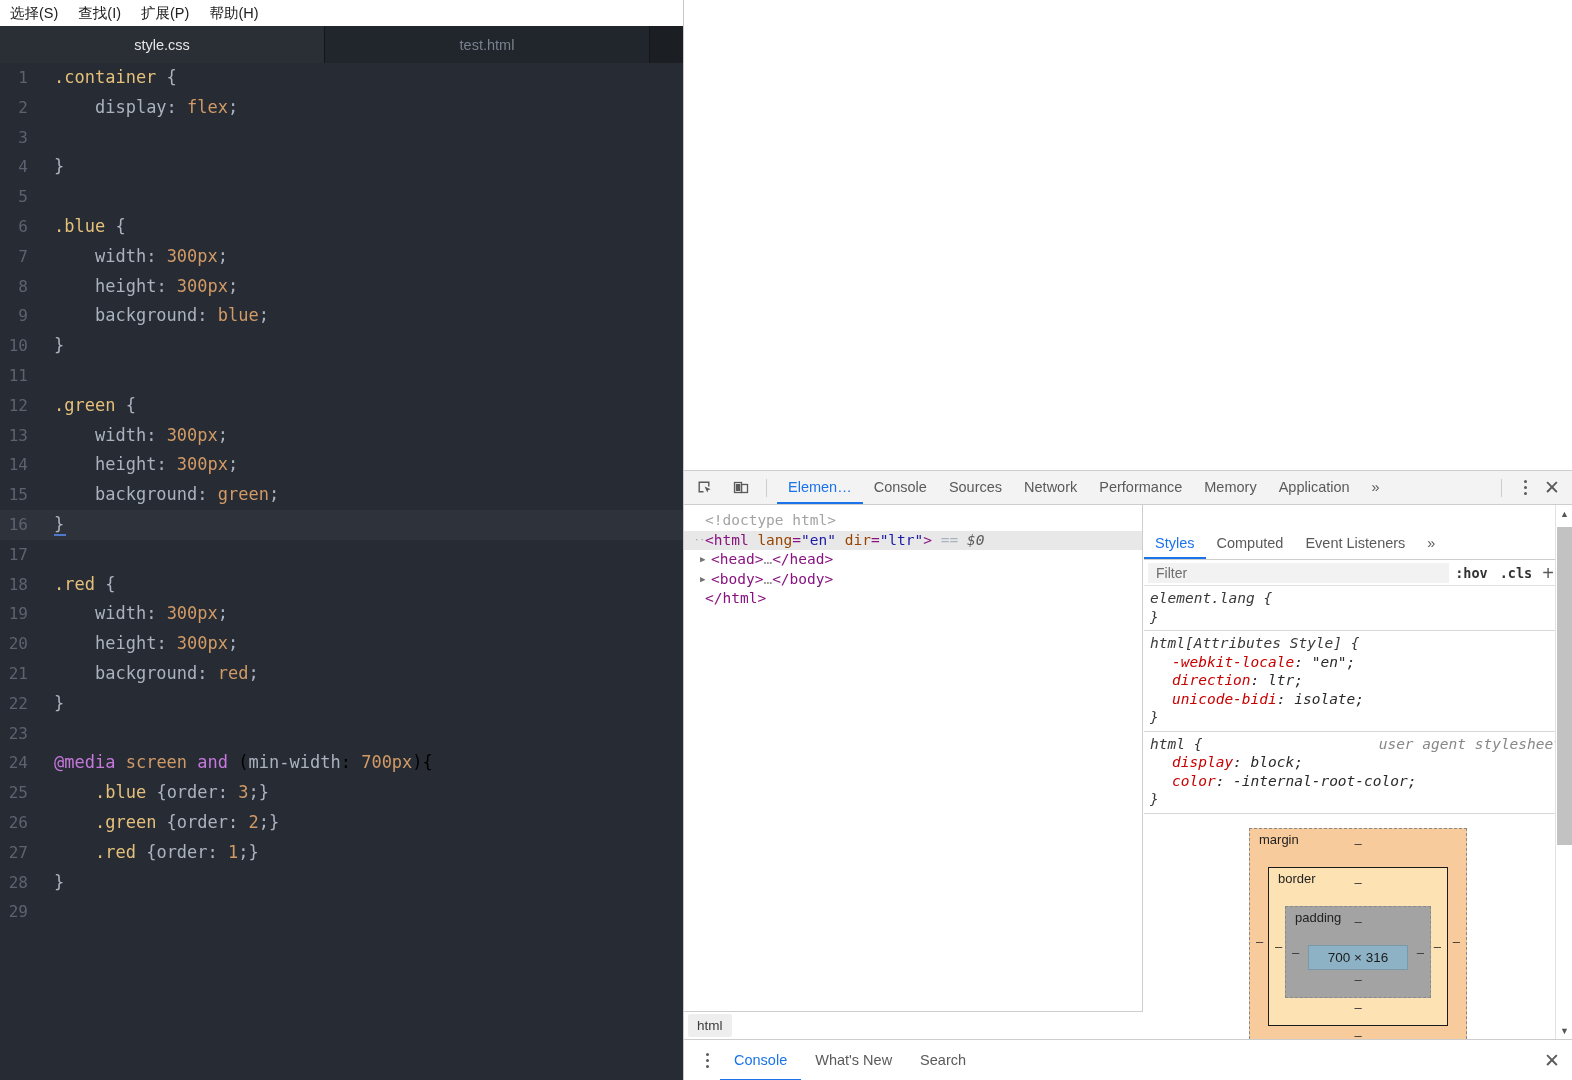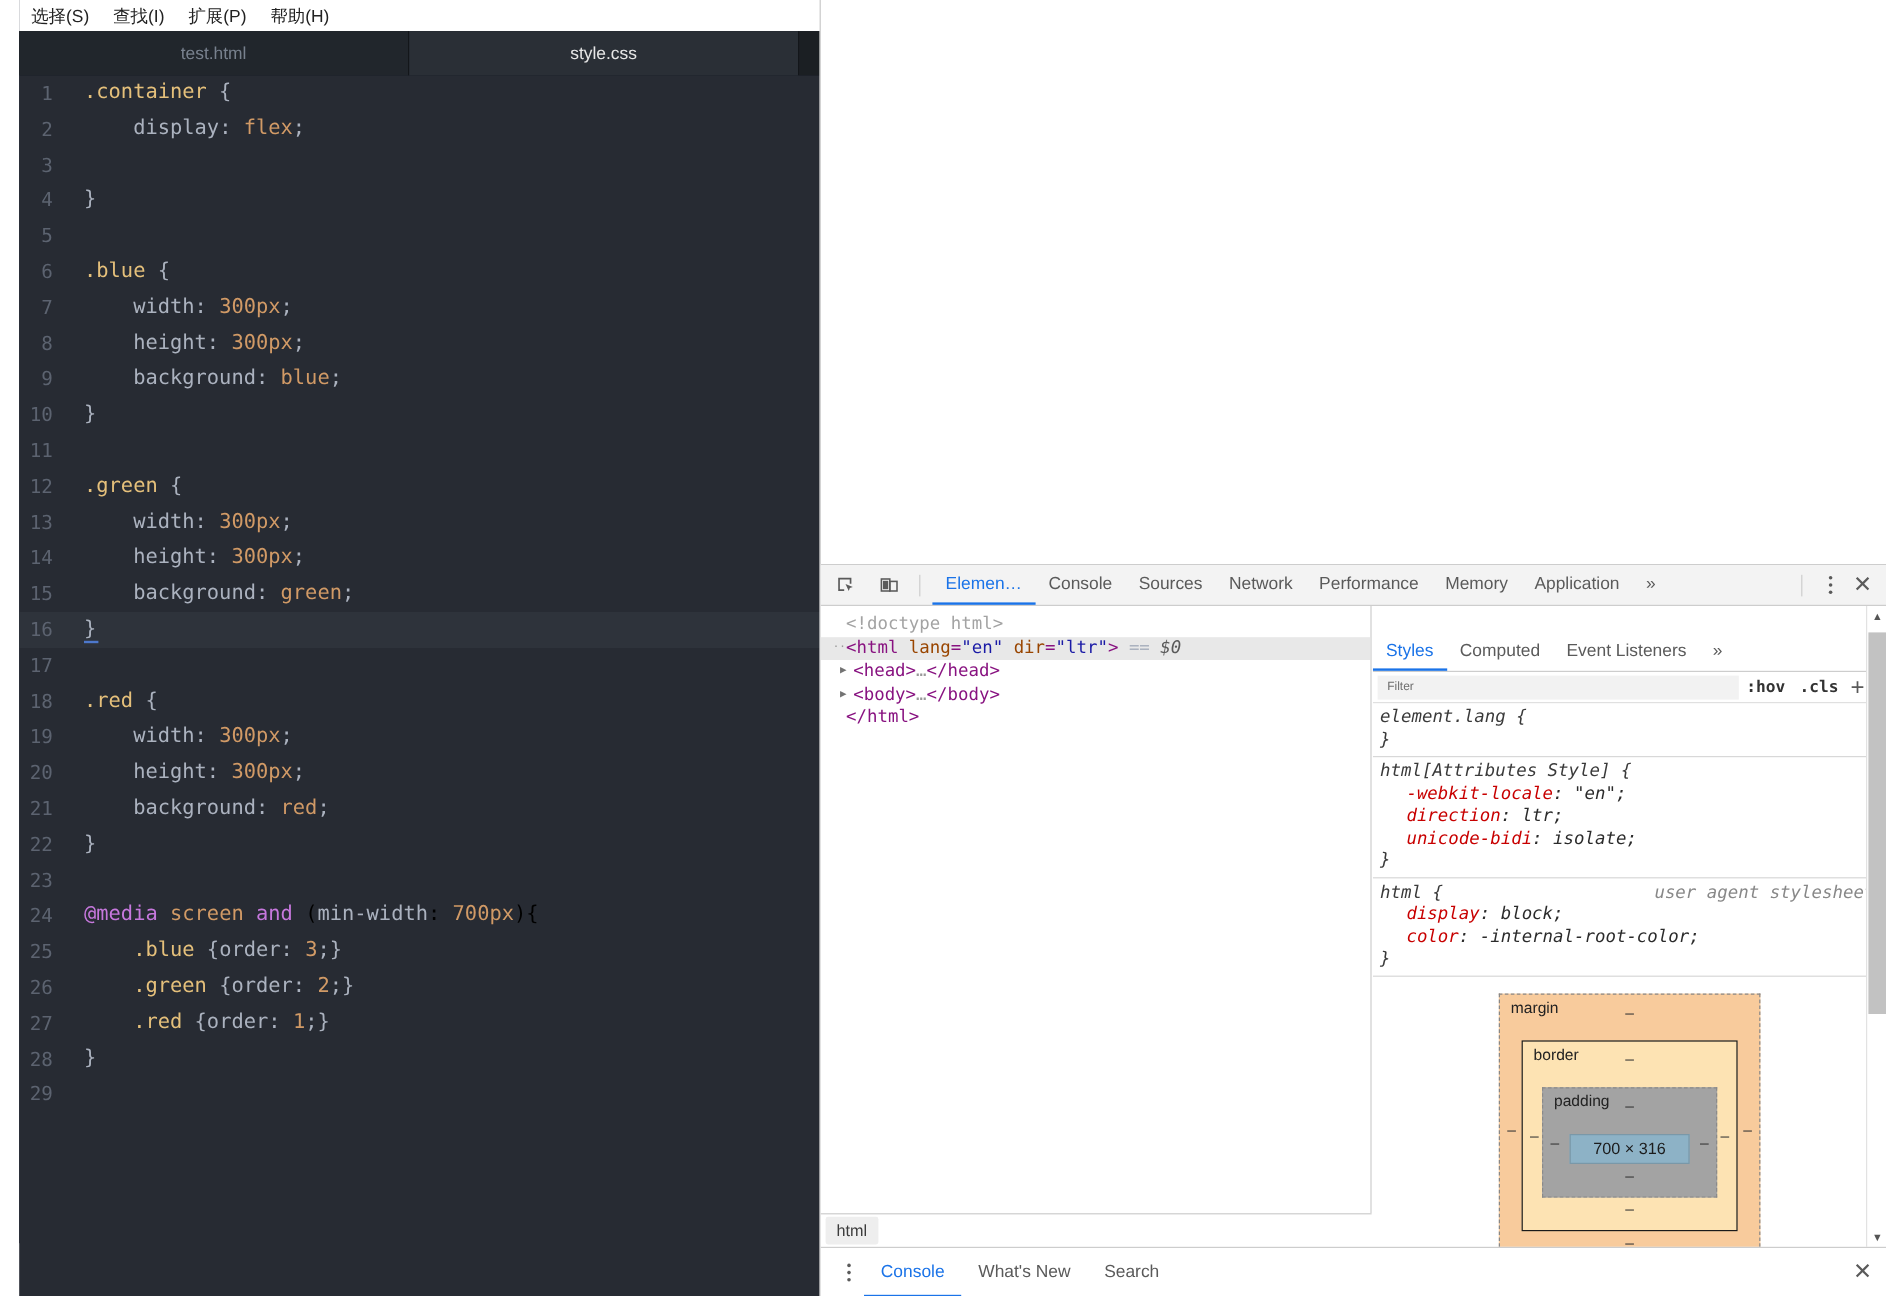--- a/index.html
+++ b/index.html
@@ -6,21 +6,21 @@
   body{
     width:1572px;height:1080px;overflow:hidden;
     background:#ffffff;
     font-family:"Liberation Sans", sans-serif;
     -webkit-font-smoothing:antialiased;
   }
   #root{position:relative;width:1572px;height:1080px;}
 
   
   .editor{
-    position:absolute;left:16px;top:0;width:683px;height:1036px;
+    position:absolute;left:0;top:0;width:683px;height:1036px;
     background:#0f172a;
   }
   .menubar{
     position:absolute;left:0;top:0;width:683px;height:26px;
     background:#ffffff;color:#1f1f1f;
     display:flex;align-items:center;gap:0px;
     font-size:14.5px;
   }
   .menu-item{
     padding:2px 10px;color:#222;cursor:default;white-space:nowrap;
@@ -156,21 +156,21 @@
     font-size:14.5px;color:#5a5a5a;border-bottom:2px solid transparent;
     box-sizing:border-box;white-space:nowrap;
   }
   .st-tab.sel{color:#1a73e8;border-bottom:2px solid #1a73e8;}
   .st-filter{
     height:26px;display:flex;align-items:center;
     border-bottom:1px solid #e0e0e0;box-sizing:border-box;padding:0 4px;
   }
   .filter-box{
     flex:1;height:20px;background:#f2f2f2;border:none;outline:none;
-    font-size:10px;color:#5a5a5a;padding:0 8px;
+    font-size:14px;color:#5a5a5a;padding:0 8px;
     font-family:"Liberation Sans",sans-serif;
   }
   .filter-box::placeholder{color:#6e6e6e;}
   .hovcls{font-size:13.5px;color:#333;font-weight:bold;padding:0 6px;font-family:"DejaVu Sans Mono",monospace;}
   .plusico{font-size:20px;color:#5a5a5a;padding:0 4px;line-height:1;}
   .rule{
     font-family:"DejaVu Sans Mono","Liberation Mono",monospace;
     font-size:14.5px;line-height:18.5px;padding:3px 0 4px 6px;
     border-bottom:1px solid #d8d8d8;color:#222;
   }
@@ -234,22 +234,22 @@
   <div class="editor">
 
     <div class="menubar" id="menubar">
         <div class="menu-item">选择(S)</div>
         <div class="menu-item">查找(I)</div>
         <div class="menu-item">扩展(P)</div>
         <div class="menu-item">帮助(H)</div>
       </div>
 
     <div class="tabbar" id="tabbar">
+        <div class="tab active">style.css</div>
         <div class="tab inactive">test.html</div>
-        <div class="tab active">style.css</div>
         <div class="tab filler"></div>
       </div>
 
     <div class="code-area" id="code-area">
         <div class="line"><span class="gutter">1</span><span class="ltext"><span class="sel">.container</span><span class="pun"> {</span></span></div>
         <div class="line"><span class="gutter">2</span><span class="ltext">    <span class="prop">display</span><span class="pun">: </span><span class="val">flex</span><span class="pun">;</span></span></div>
         <div class="line"><span class="gutter">3</span><span class="ltext"></span></div>
         <div class="line"><span class="gutter">4</span><span class="ltext"><span class="pun">}</span></span></div>
         <div class="line"><span class="gutter">5</span><span class="ltext"></span></div>
         <div class="line"><span class="gutter">6</span><span class="ltext"><span class="sel">.blue</span><span class="pun"> {</span></span></div>

